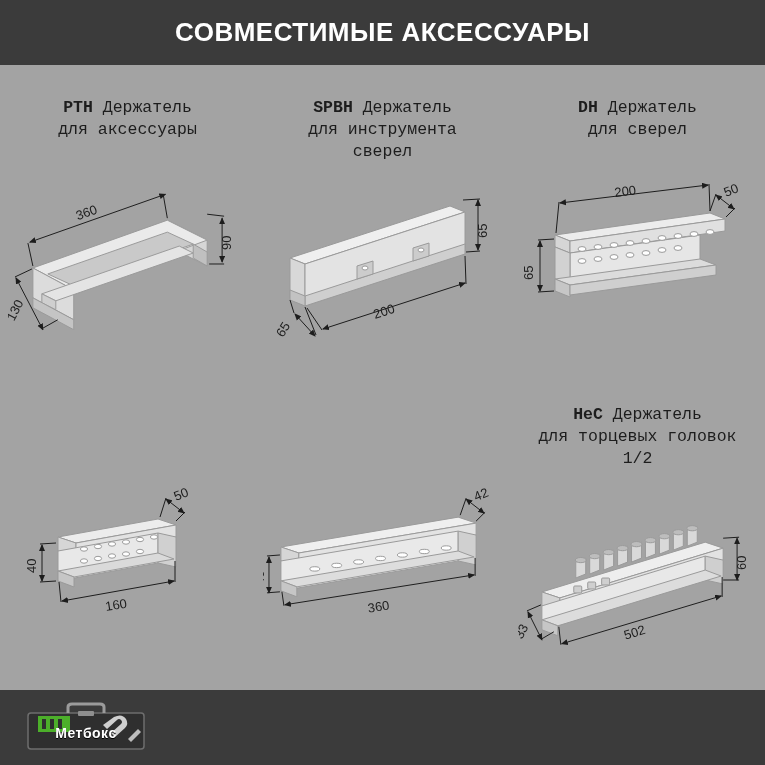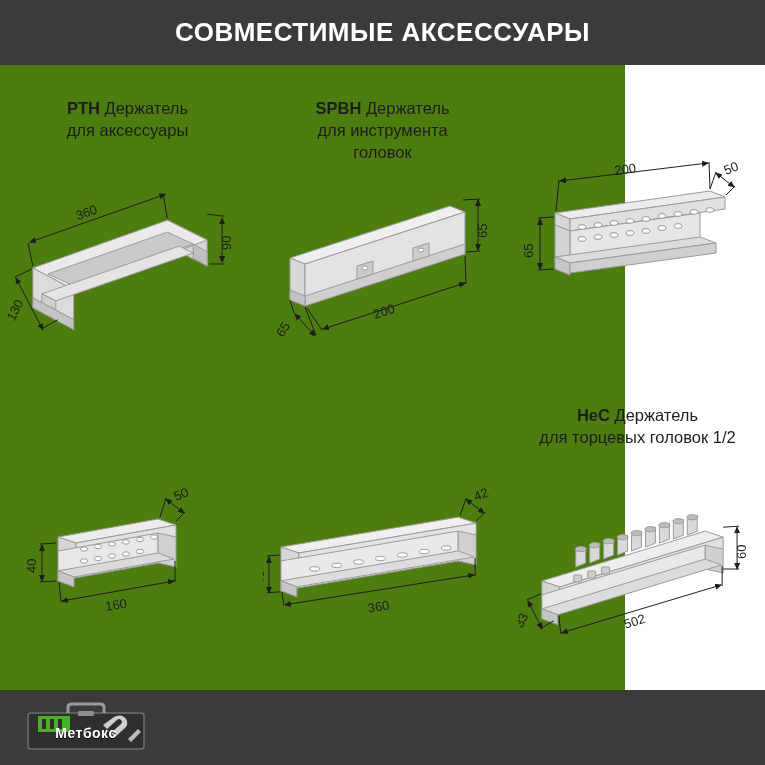--- a/index.html
+++ b/index.html
@@ -9,23 +9,23 @@
   body {
     width: 765px;
     height: 765px;
     background: #ffffff;
     font-family: "Liberation Sans", sans-serif;
     overflow: hidden;
     position: relative;
   }
   .page {
     position: relative;
-    width: 625px;
+    width: 765px;
     height: 765px;
-    background: #4d7c0f;
+    background: #a3a3a3;
   }
   
   .header-bar {
     position: absolute;
     left: 0;
     top: 0;
     width: 765px;
     height: 65px;
     background: #3b3b3b;
     display: flex;
@@ -57,21 +57,21 @@
     padding: 32px 8px 4px 8px;
     display: flex;
     flex-direction: column;
     align-items: center;
   }
   .cell-title {
     font-size: 16.5px;
     line-height: 22px;
     color: #1d1d1d;
     text-align: center;
-    font-family: Liberation Sans, sans-serif;
+    font-family: Liberation Mono, monospace;
     max-width: 230px;
   }
   .cell-title .code {
     font-weight: bold;
   }
   .fig {
     margin-top: 10px;
     flex: 1;
     display: flex;
     align-items: center;
@@ -187,21 +187,21 @@
           <text class="dim" x="6" y="152" transform="rotate(-63 6 152)">130</text>
         </svg>
       </div>
     </div>
 
     <div class="cell">
       <div class="cell-title">
         <span class="code">SPBH</span>
         <span>Держатель</span><br>
         <span>для инструмента</span><br>
-        <span>головок</span>
+        <span>сверел</span>
       </div>
       <div class="fig">
         <svg width="235" height="175" viewBox="0 0 235 175">
           <g stroke="#9a9a9a" stroke-width="1">
 
             <polygon points="25,72 185,20 200,26 40,78" fill="#efefef"></polygon>
 
             <polygon points="25,72 40,78 40,118 25,112" fill="#d8d8d8"></polygon>
             <polygon points="40,78 200,26 200,62 40,118" fill="#e3e3e3"></polygon>
 
@@ -233,20 +233,25 @@
             <line x1="30" y1="128" x2="50" y2="150" marker-start="url(#ar2)" marker-end="url(#ar)"></line>
             <line x1="25" y1="114" x2="29" y2="127"></line>
             <line x1="40" y1="121" x2="51" y2="149"></line>
           </g>
           <text class="dim" x="18" y="152" transform="rotate(-58 18 152)">65</text>
         </svg>
       </div>
     </div>
 
     <div class="cell">
+      <div class="cell-title">
+        <span class="code">DH</span>
+        <span>Держатель</span><br>
+        <span>для сверел</span>
+      </div>
       <div class="fig">
         <svg width="235" height="175" viewBox="0 0 235 175">
           <g stroke="#9a9a9a" stroke-width="1">
 
             <polygon points="35,60 190,38 205,44 50,66" fill="#ececec"></polygon>
 
             <polygon points="35,60 50,66 50,78 35,72" fill="#d6d6d6"></polygon>
             <polygon points="50,66 205,44 205,56 50,78" fill="#e0e0e0"></polygon>
 
             <polygon points="50,78 180,60 180,98 50,116" fill="#e6e6e6"></polygon>

